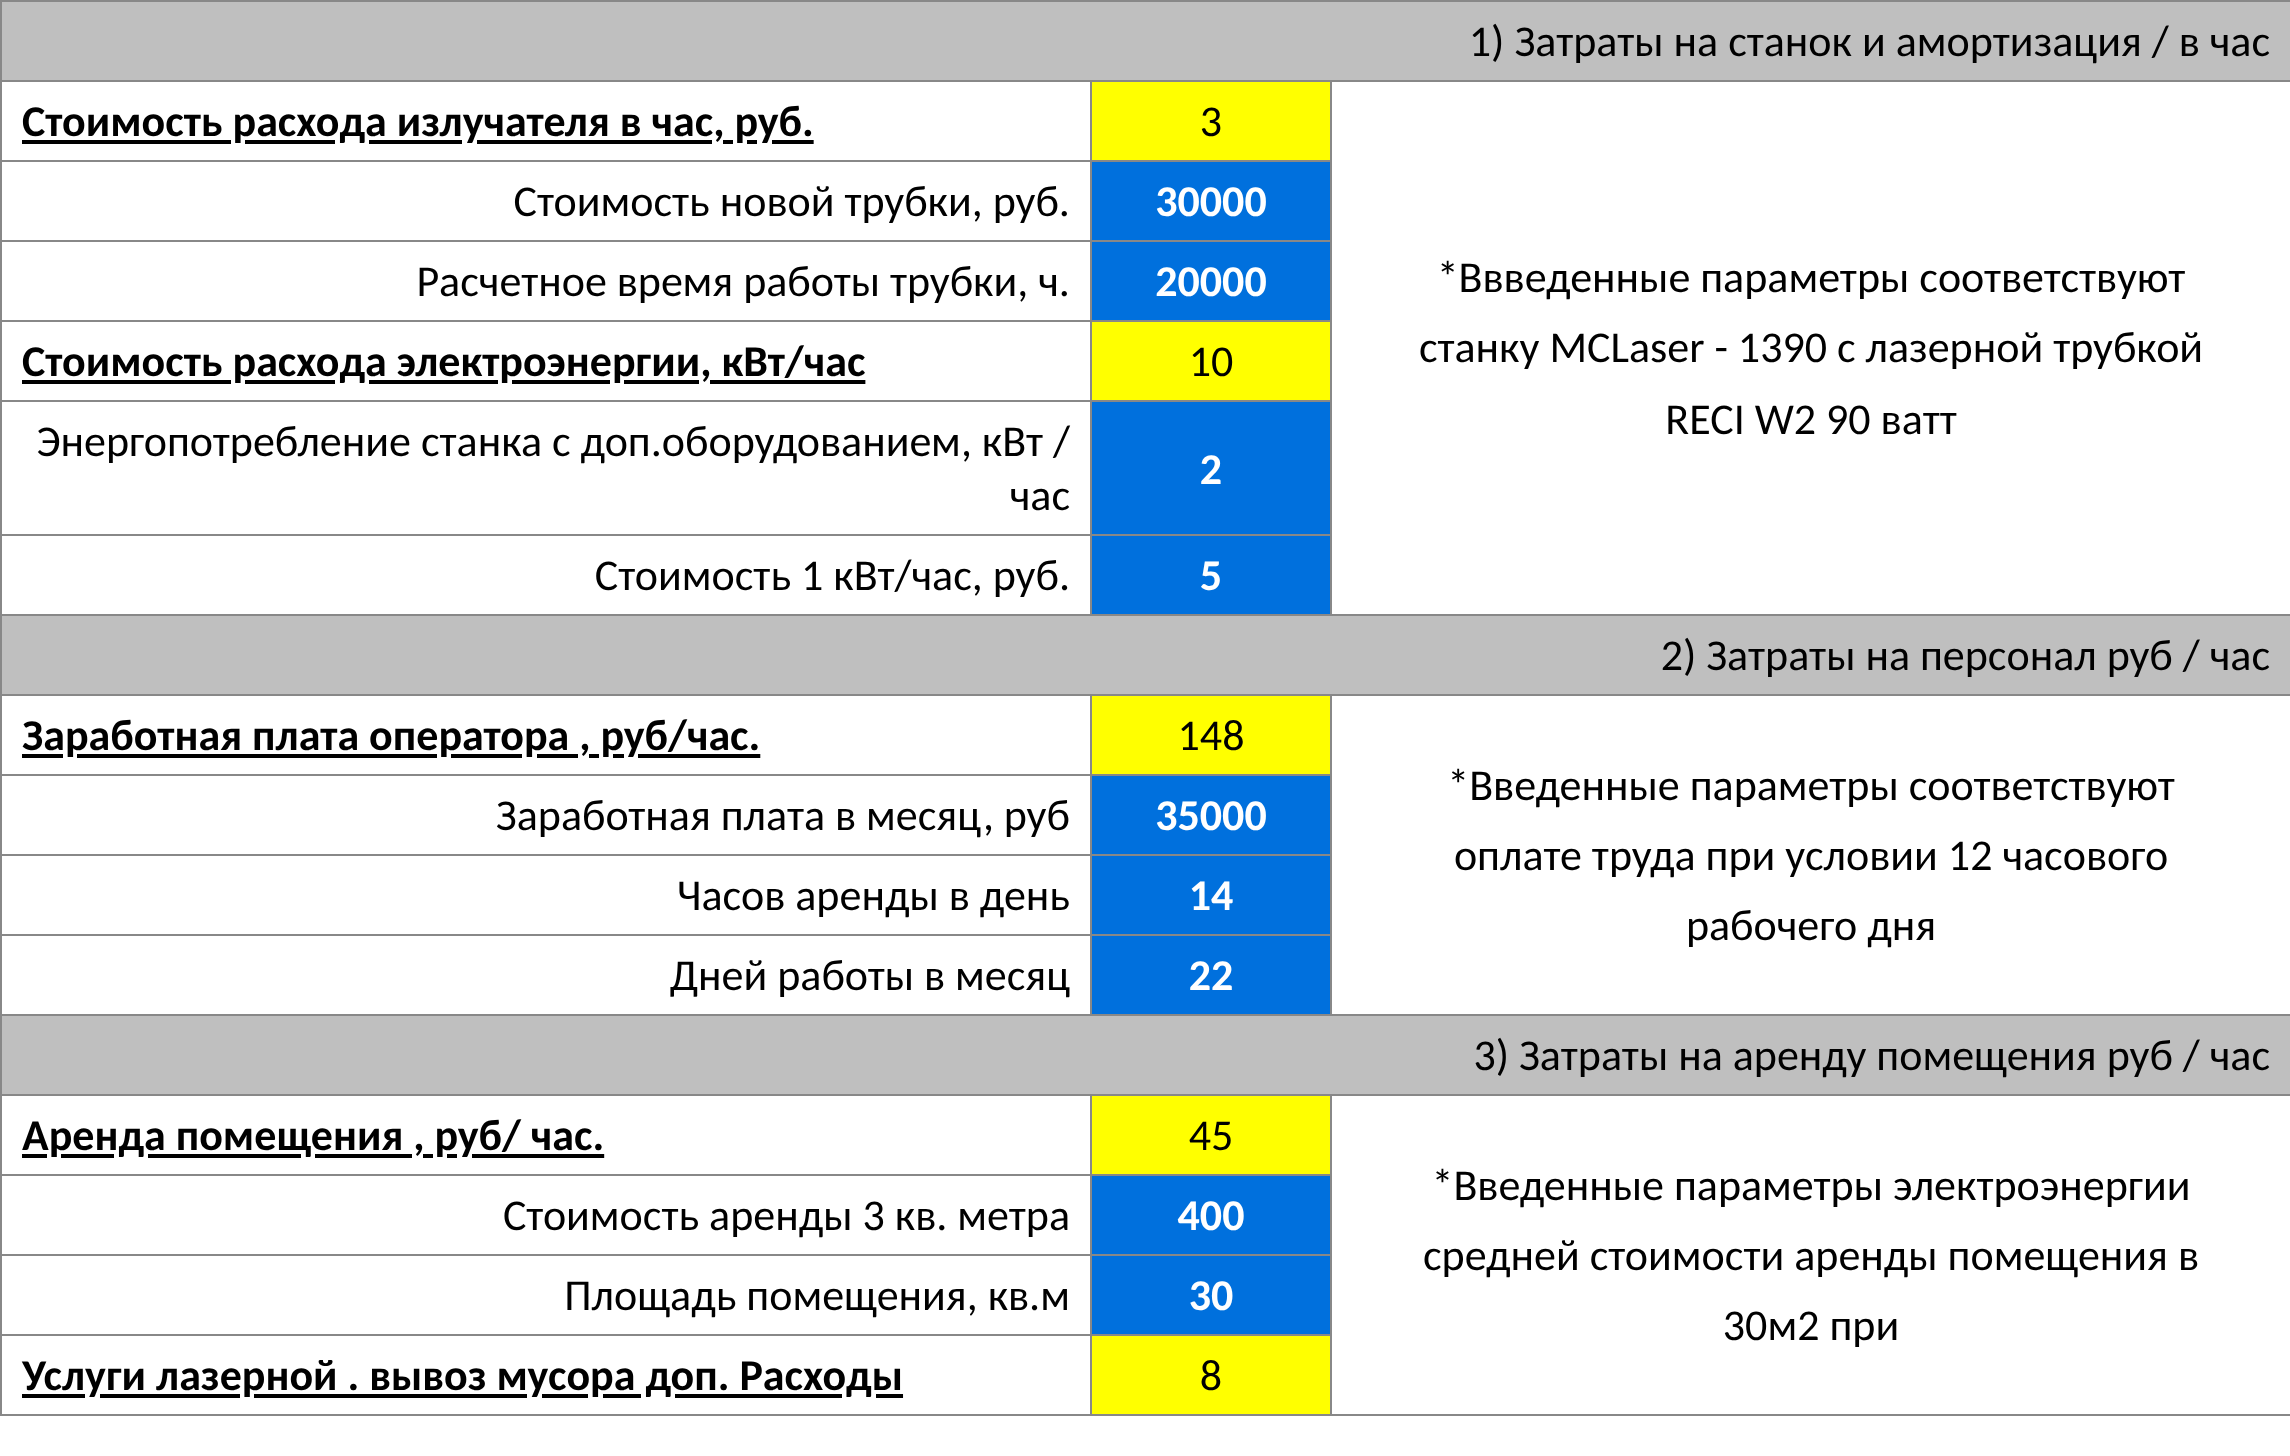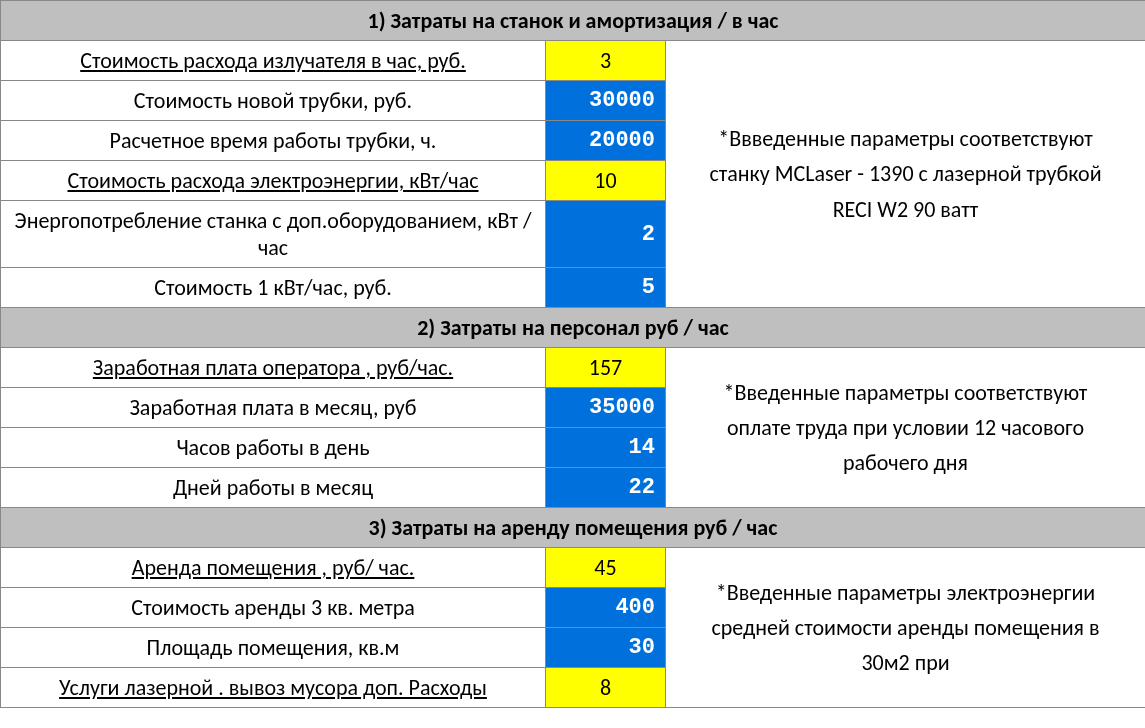--- a/index.html
+++ b/index.html
@@ -15,46 +15,45 @@
       width: 100%;
       table-layout: fixed;
     }
     td {
       border: 1px solid #888;
       padding: 6px 10px;
       vertical-align: middle;
     }
     .section-header {
       background: #bfbfbf;
-      text-align: center;
-      font-weight: bold;
+      text-align: right;
+      font-weight: normal;
       padding: 6px 10px;
     }
     .label-cell {
-      text-align: center;
+      text-align: right;
       background: #fff;
     }
     .label-bold {
-      font-weight: normal;
+      font-weight: bold;
       text-decoration: underline;
-      text-align: center;
+      text-align: left;
     }
     .value-yellow {
       background: #ffff00;
       text-align: center;
       font-weight: normal;
       width: 120px;
     }
     .value-blue {
       background: #0070dd;
       color: #fff;
-      text-align: right;
+      text-align: center;
       font-weight: bold;
       width: 120px;
-      font-family: Liberation Mono, monospace;
     }
     .note-cell {
       background: #fff;
       text-align: center;
       vertical-align: middle;
       font-weight: normal;
       padding: 10px 30px;
       line-height: 1.6;
     }
     .col-label { width: 545px; }
@@ -99,29 +98,29 @@
   <tr>
     <td class="label-cell">Стоимость 1 кВт/час, руб.</td>
     <td class="value-blue">5</td>
   </tr>
 
   <tr>
     <td class="section-header" colspan="3">2) Затраты на персонал руб / час</td>
   </tr>
   <tr>
     <td class="label-cell label-bold">Заработная плата оператора , руб/час.</td>
-    <td class="value-yellow">157</td>
+    <td class="value-yellow">148</td>
     <td class="note-cell" rowspan="4">*Введенные параметры соответствуют оплате труда при условии 12 часового рабочего дня</td>
   </tr>
   <tr>
     <td class="label-cell">Заработная плата в месяц, руб</td>
     <td class="value-blue">35000</td>
   </tr>
   <tr>
-    <td class="label-cell">Часов работы в день</td>
+    <td class="label-cell">Часов аренды в день</td>
     <td class="value-blue">14</td>
   </tr>
   <tr>
     <td class="label-cell">Дней работы в месяц</td>
     <td class="value-blue">22</td>
   </tr>
 
   <tr>
     <td class="section-header" colspan="3">3) Затраты на аренду помещения руб / час</td>
   </tr>

